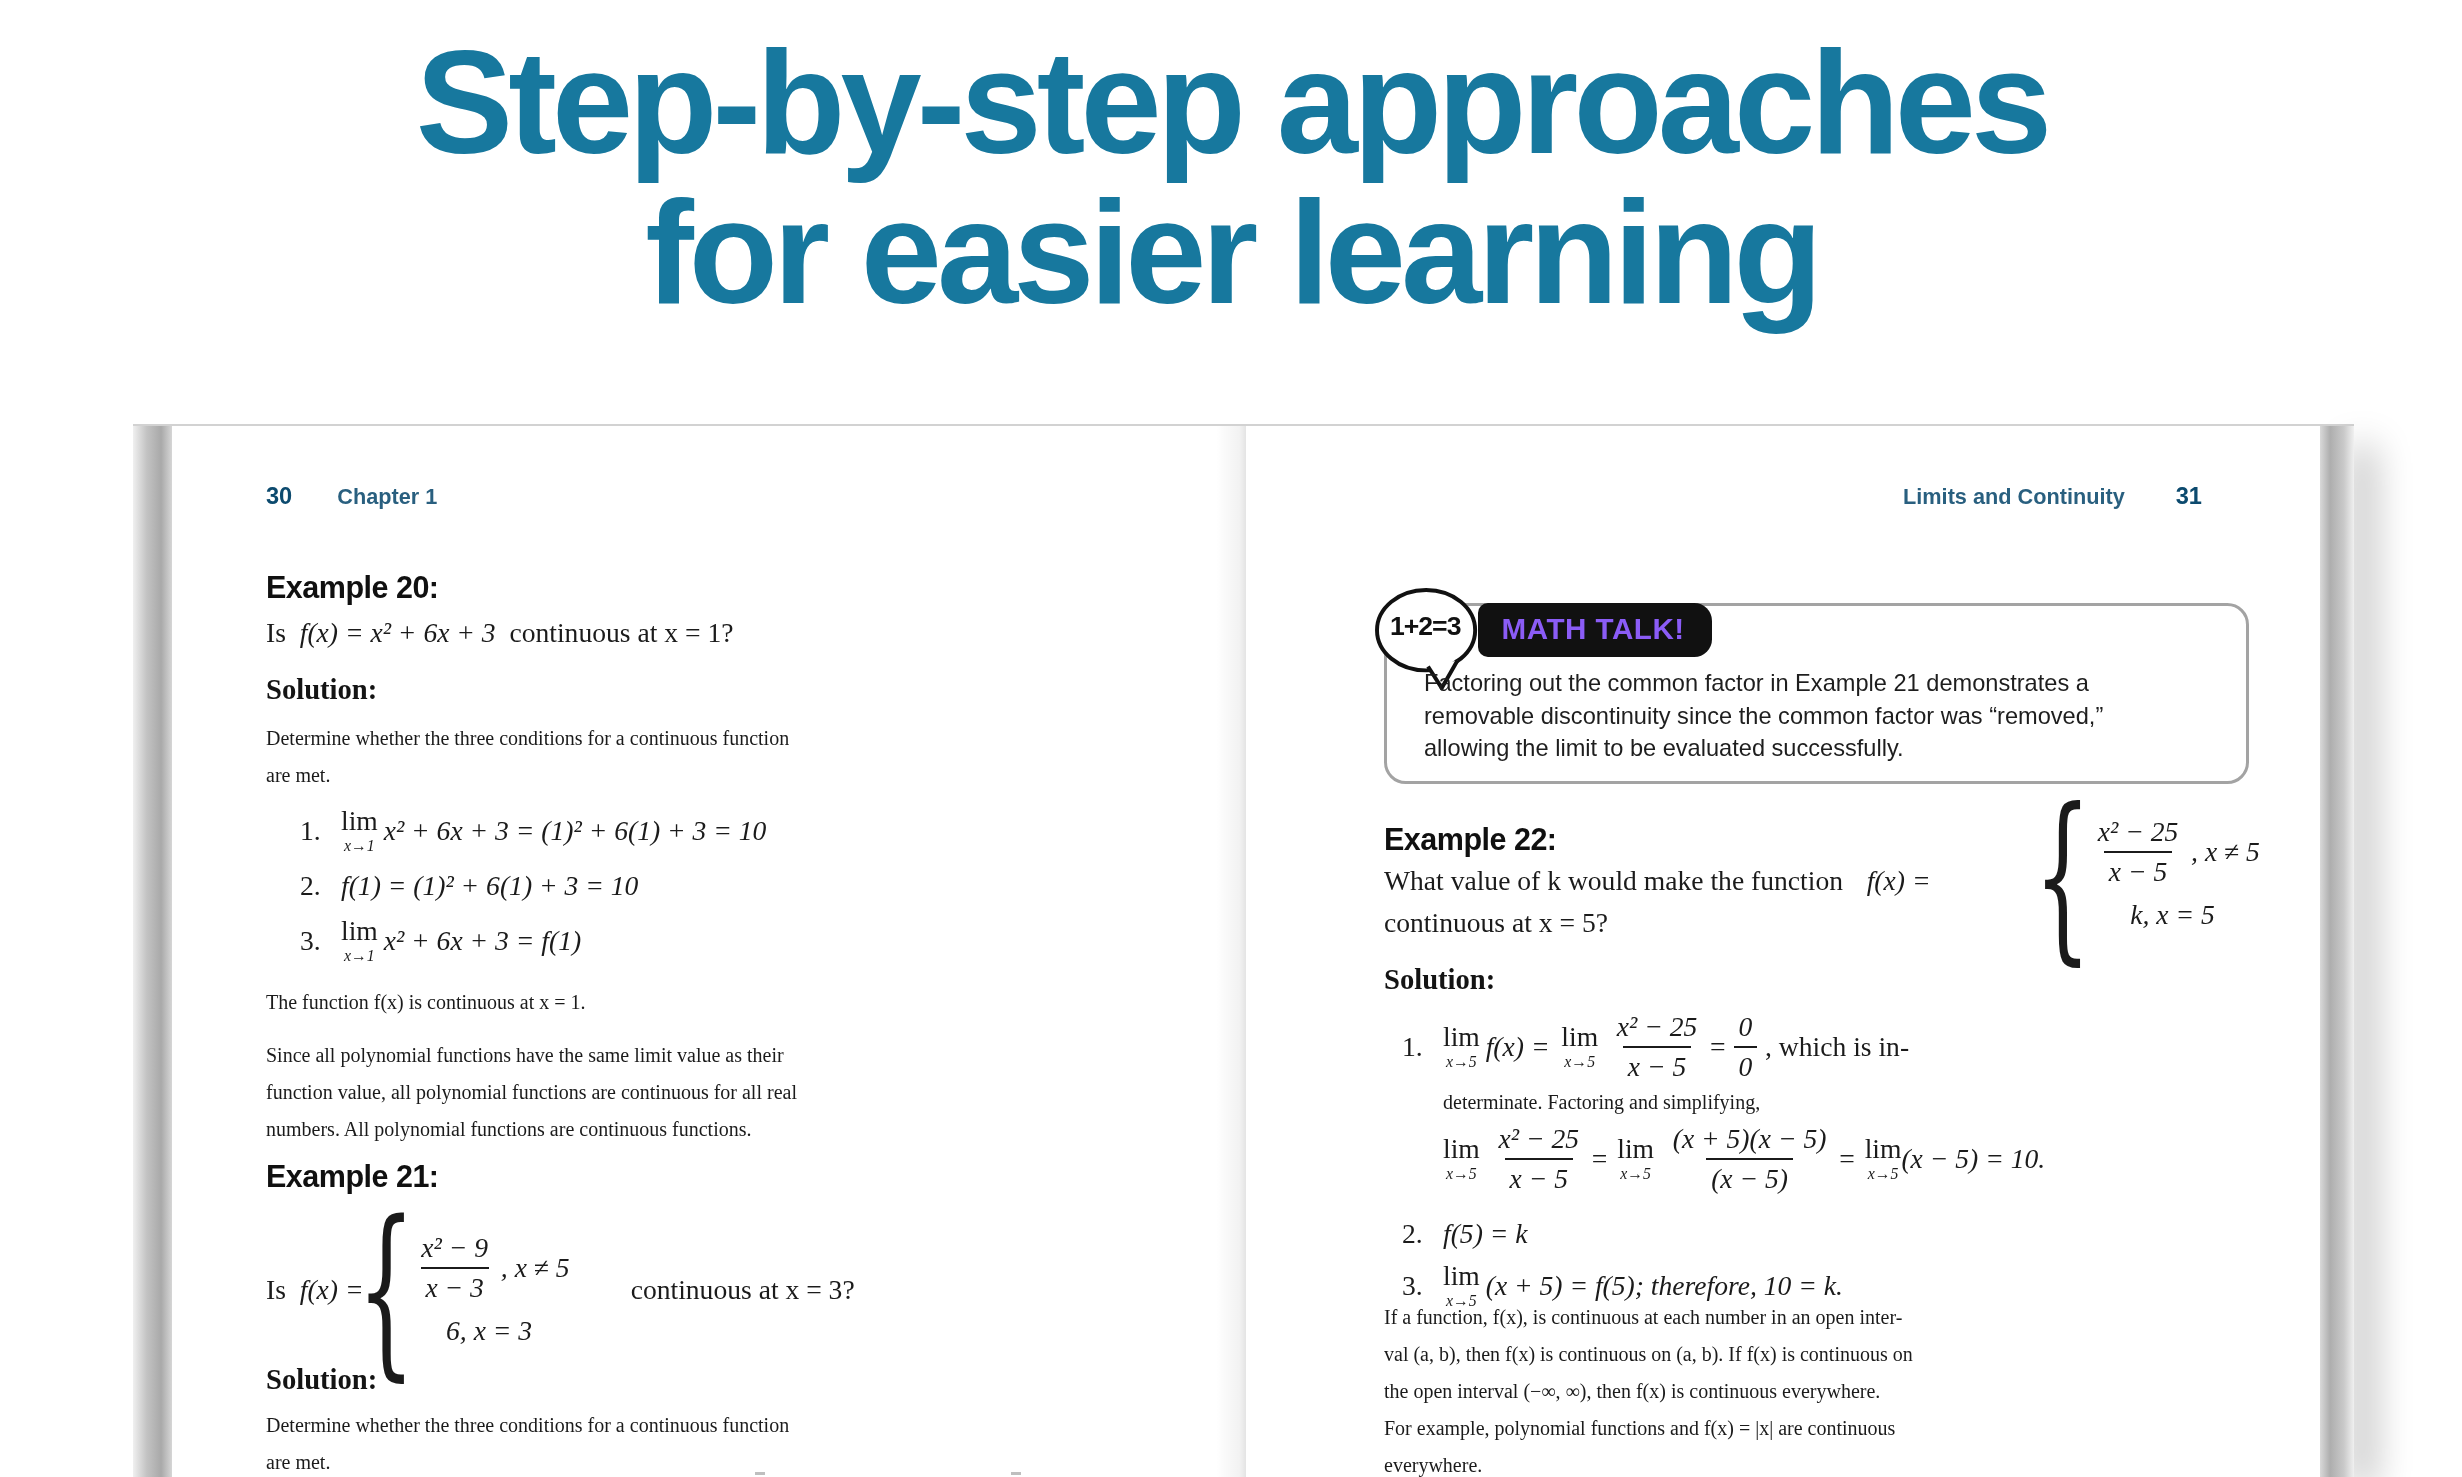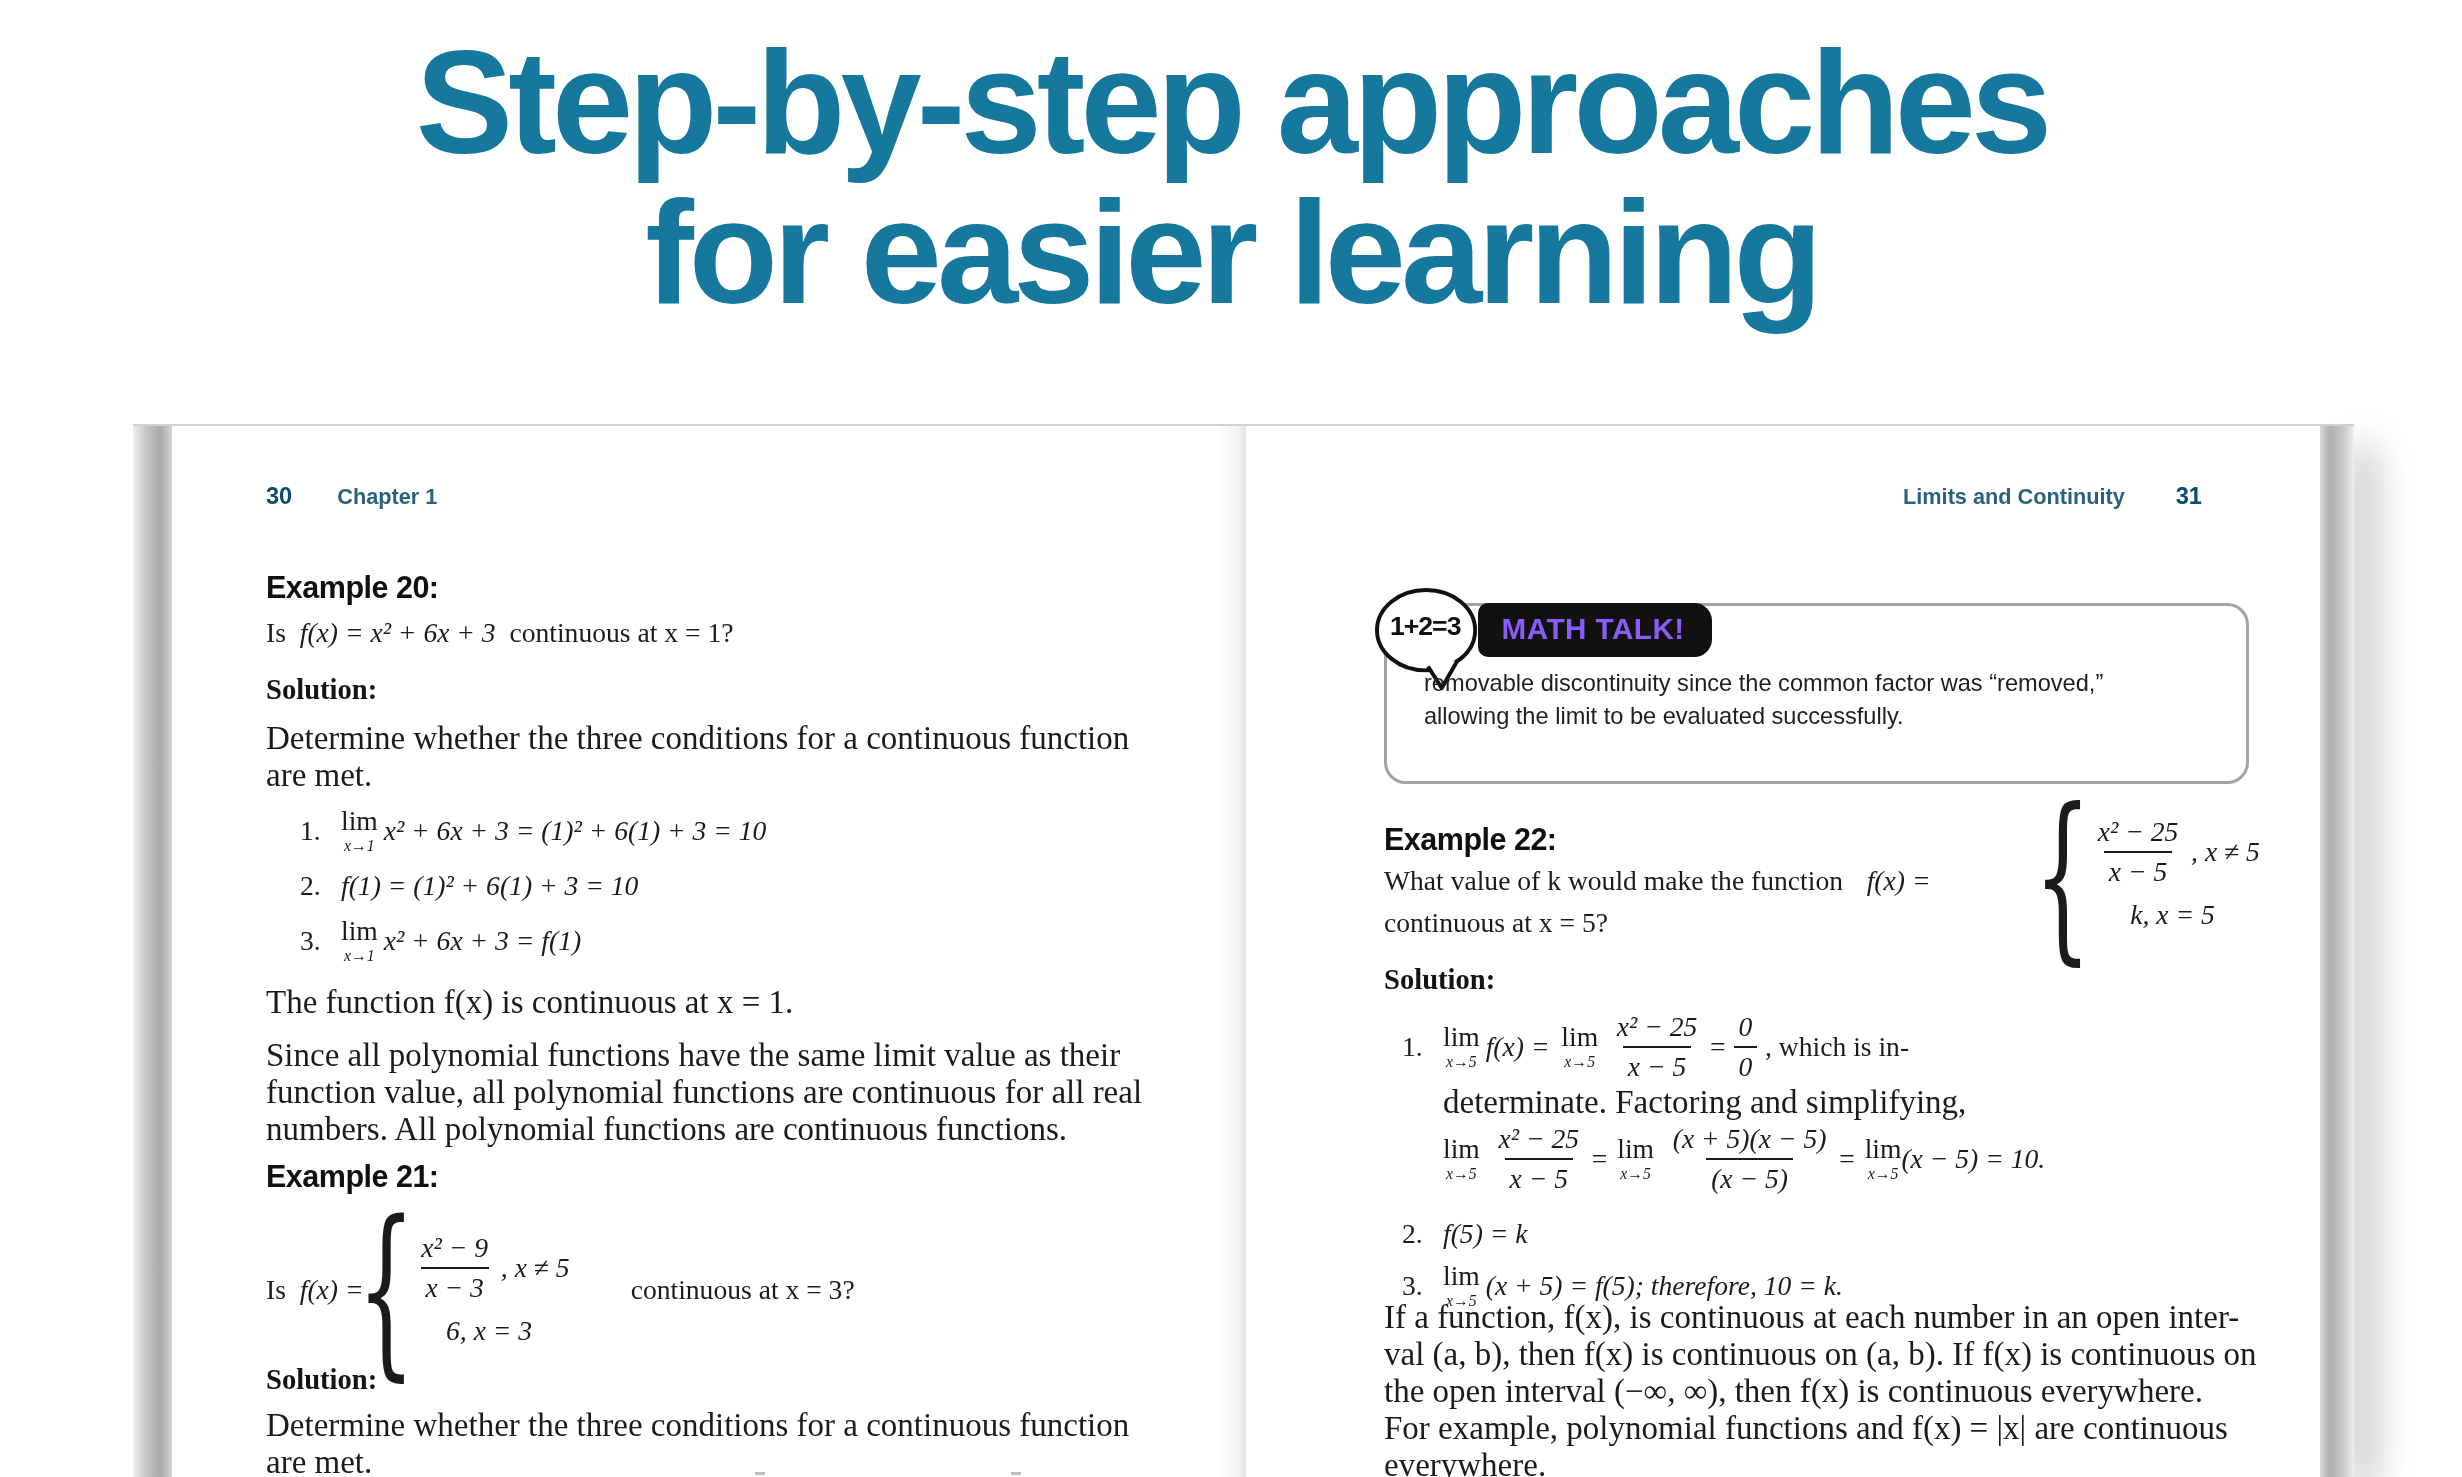--- a/index.html
+++ b/index.html
@@ -20,21 +20,21 @@
   .spine:after{content:"";position:absolute;left:50%;top:0;width:1px;height:100%;background:rgba(0,0,0,0.16);}
   .abs{position:absolute;}
   
   .serif{font-family:"Liberation Serif",serif;color:#1b1b1b;}
   .mi{font-style:italic;}
   .runhead{font-size:21.7px;color:#0c4a6e;display:flex;align-items:baseline;}
   .runhead .pg{font-weight:bold;font-size:23.6px;}
   .runhead .ttl{font-weight:bold;opacity:0.88;}
   .extitle{font-weight:bold;font-size:30.5px;color:#101010;letter-spacing:-0.5px;}
   .sollabel{font-family:"Liberation Serif",serif;font-weight:bold;font-size:28.6px;color:#141414;}
-  .bodyline{font-size:33px;line-height:37px;}
+  .bodyline{font-size:20px;line-height:37px;}
   .qline{font-size:27.6px;display:flex;align-items:baseline;gap:13.8px;white-space:nowrap;}
   
   .mrow{display:flex;align-items:center;white-space:nowrap;font-family:"Liberation Serif",serif;color:#1b1b1b;font-size:27.6px;}
   .num-label{width:41px;font-size:27.6px;}
   .lim{display:inline-flex;flex-direction:column;align-items:center;line-height:1;margin:0 5.9px 0 0;}
   .lim .w{font-size:27.6px;}
   .lim .s{font-size:15.8px;font-style:italic;margin-top:3px;}
   .frac{display:inline-flex;flex-direction:column;align-items:center;margin:0 7.9px;line-height:1.15;}
   .frac .fn{display:block;padding:0 4.9px 3px;}
   .frac .fd{display:block;border-top:2px solid #1b1b1b;padding:3px 4.9px 0;}
@@ -165,20 +165,21 @@
         <div class="mtbox" style="left:138px;top:177px;width:859px;height:175px;">
           <div class="mtbubble" style="left:-15.8px;top:-19.7px;width:118px;height:106px;">
             <svg width="118" height="106" viewBox="0 0 120 108">
               <ellipse cx="56" cy="45" rx="50" ry="41" fill="#ffffff" stroke="#111111" stroke-width="4"></ellipse>
               <path d="M58 82 L72 104 L88 76" fill="#ffffff" stroke="#111111" stroke-width="4" stroke-linejoin="round"></path>
             </svg>
             <span class="btext">1+2=3</span>
           </div>
           <div class="mtlabel" style="left:91px;top:-3px;">MATH TALK!</div>
           <div class="mttext" style="left:37px;top:61px;">
+            <div>Factoring out the common factor in Example 21 demonstrates a</div>
             <div>removable discontinuity since the common factor was “removed,”</div>
             <div>allowing the limit to be evaluated successfully.</div>
           </div>
         </div>
 
         <div class="abs extitle" style="left:138px;top:396px;">Example 22:</div>
 
         <div class="abs serif qline" style="left:138px;top:439px;">
           <span>What value of k would make the function</span>
           <span class="mi" style="margin-left:9.9px;">f(x) =</span>

